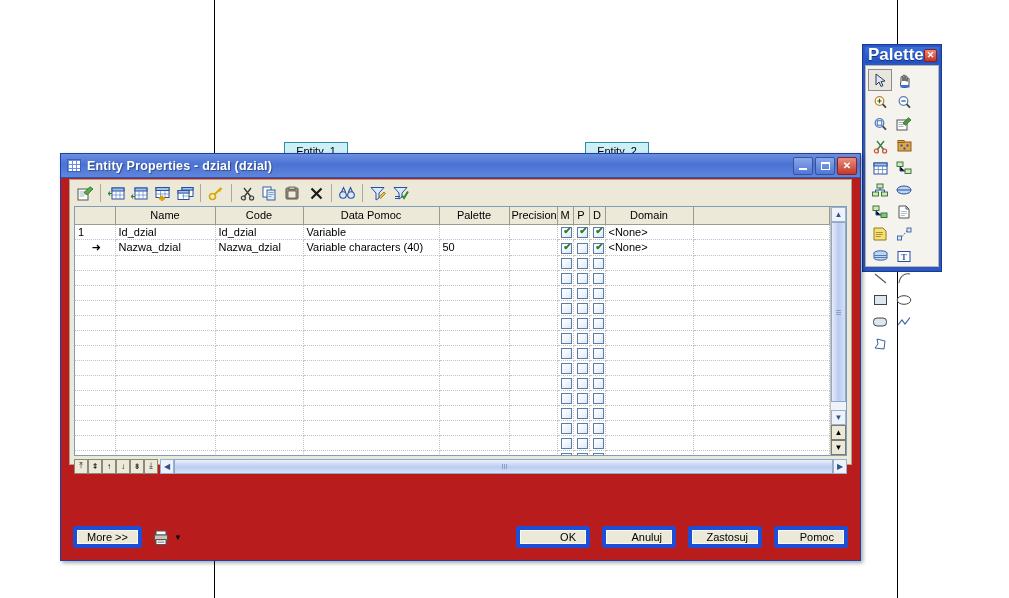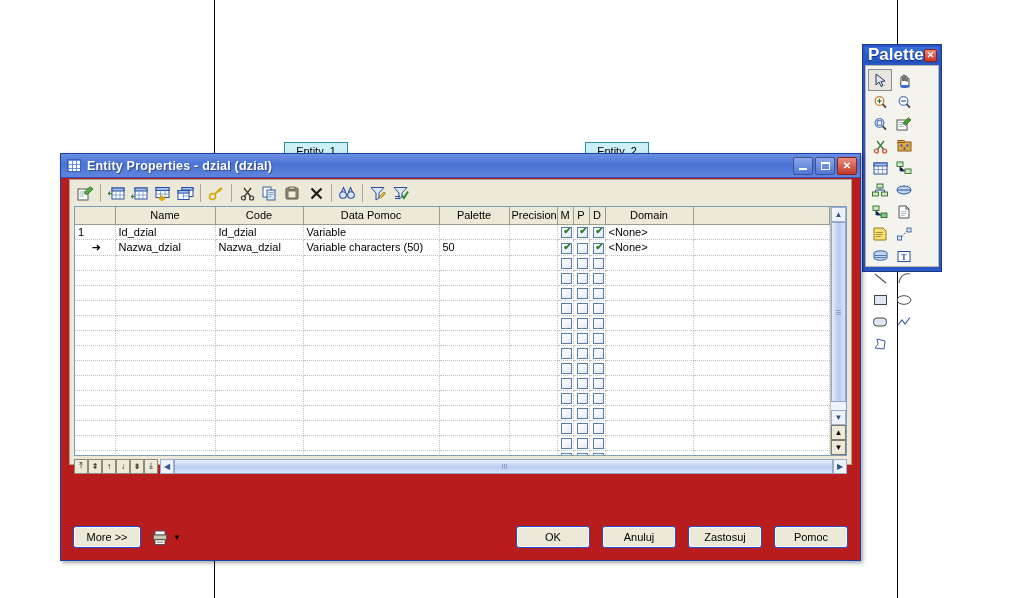--- a/index.html
+++ b/index.html
@@ -240,23 +240,24 @@
     background:repeating-linear-gradient(90deg,#8aa0c8 0 1px, transparent 1px 2px);
   }
 
   
   .dlg-footer {
     position:absolute; left:0; right:0; bottom:0; height:46px;
     display:flex; align-items:center; padding:0 12px;
   }
   .btn {
     height:22px; min-width:68px; padding:0 10px;
-    background:#ece9d8; border:1px solid #1d4ed8; border-radius:3px;
+    background:#ece9d8; border:4px solid #1d4ed8; border-radius:3px;
     font-size:11px; cursor:pointer;
     box-shadow:inset 0 0 0 1px #fbfaf5;
+    text-align:right;
   }
   .btn.wide { min-width:74px; }
   .print-btn { width:18px; height:20px; display:flex; align-items:center; justify-content:center; margin-left:10px; cursor:pointer; }
   .caret { margin-left:4px; font-size:8px; cursor:pointer; }
   .spacer { flex:1; }
   .footer-right { display:flex; gap:12px; }
 </style>
 </head>
 <body>
 
@@ -614,21 +615,21 @@
                 <td class="chk"><span class="cb on"></span></td>
                 <td class="chk"><span class="cb on"></span></td>
                 <td class="chk"><span class="cb on"></span></td>
                 <td>&lt;None&gt;</td>
                 <td></td>
               </tr>
               <tr>
                 <td class="rowhdr"><span class="arrow-marker">➜</span></td>
                 <td>Nazwa_dzial</td>
                 <td>Nazwa_dzial</td>
-                <td>Variable characters (50)</td>
+                <td>Variable characters (40)</td>
                 <td>50</td>
                 <td></td>
                 <td class="chk"><span class="cb on"></span></td>
                 <td class="chk"><span class="cb"></span></td>
                 <td class="chk"><span class="cb on"></span></td>
                 <td>&lt;None&gt;</td>
                 <td></td>
               </tr>
               <tr>
                 <td class="rowhdr"></td>

